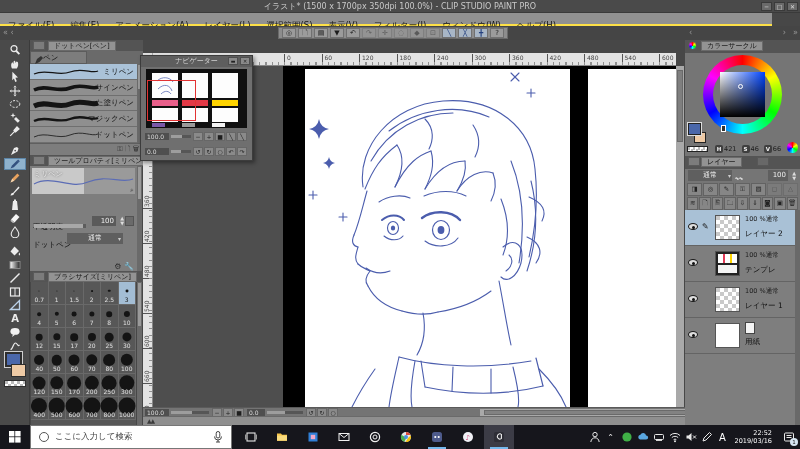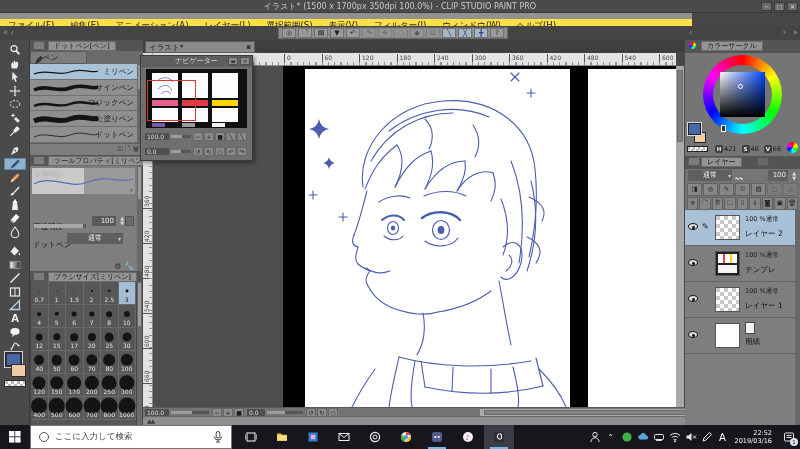--- a/index.html
+++ b/index.html
@@ -5,21 +5,21 @@
   * { margin:0; padding:0; box-sizing:border-box; }
   html,body { width:800px; height:449px; overflow:hidden; }
   body { font-family:"DejaVu Sans", sans-serif; }
   .app { position:relative; width:800px; height:449px; background:#474747; overflow:hidden; }
 
   
   .titlebar { position:absolute; left:0; top:0; width:800px; height:13px; background:#4a4a4a; border-bottom:1px solid #3a3a3a; }
   .titlebar .title { position:absolute; left:0; right:0; top:1px; text-align:center; font-size:8px; color:#c9c9c9; }
   .winbtns { position:absolute; right:2px; top:2px; display:flex; gap:2px; }
   .winbtn { width:11px; height:9px; background:#6a6a6a; border:1px solid #3a3a3a; color:#ddd; font-size:6px; line-height:7px; text-align:center; }
-  .menubar { position:absolute; left:0; top:13px; width:692px; height:13px; background:#919191; border-bottom:7px solid #fde047; white-space:nowrap; }
+  .menubar { position:absolute; left:0; top:13px; width:772px; height:13px; background:#919191; border-bottom:2px solid #fde047; white-space:nowrap; }
   .menubar span { display:inline-block; padding:1px 8px 0 8px; font-size:8.5px; color:#141414; }
   .toolbar { position:absolute; left:0; top:26px; width:800px; height:14px; background:#454545; }
   .tb-strip { position:absolute; left:278px; top:1px; height:12px; background:#8d8d8d; border:1px solid #6a6a6a; display:flex; align-items:center; padding:0 3px; gap:2px; }
   .tb-btn { width:14px; height:10px; background:#9b9b9b; border:1px solid #717171; color:#1c1c1c; font-size:7px; line-height:8px; text-align:center; overflow:hidden; }
   .tb-btn.dim { opacity:.45; }
   .tb-btn.blue { color:#24407f; background:#a8b6c6; }
   .tb-arrows { position:absolute; top:2px; font-size:8px; color:#9a9a9a; }
 
   
   .toolstrip { position:absolute; left:0; top:40px; width:30px; height:385px; background:#4a4a4a; border-right:1px solid #3b3b3b; }
@@ -355,29 +355,29 @@
         <span class="nm">ミリペン</span>
       </div>
       <div class="st-row">
         <svg width="68" height="12" viewBox="0 0 68 12">
           <path d="M2,8 C14,2 26,11 38,6 C50,1 60,8 66,5" fill="none" stroke="#141414" stroke-width="3.6"></path>
         </svg>
         <span class="nm">サインペン</span>
       </div>
       <div class="st-row">
         <svg width="68" height="12" viewBox="0 0 68 12">
-          <path d="M2,8 C14,2 26,11 38,6 C50,1 60,8 66,5" fill="none" stroke="#141414" stroke-width="2.4"></path>
-        </svg>
-        <span class="nm">マジックペン</span>
+          <path d="M2,8 C14,2 26,11 38,6 C50,1 60,8 66,5" fill="none" stroke="#141414" stroke-width="5"></path>
+        </svg>
+        <span class="nm">べた塗りペン</span>
       </div>
       <div class="st-row">
         <svg width="68" height="12" viewBox="0 0 68 12">
-          <path d="M2,8 C14,2 26,11 38,6 C50,1 60,8 66,5" fill="none" stroke="#141414" stroke-width="5"></path>
-        </svg>
-        <span class="nm">べた塗りペン</span>
+          <path d="M2,8 C14,2 26,11 38,6 C50,1 60,8 66,5" fill="none" stroke="#141414" stroke-width="2.4"></path>
+        </svg>
+        <span class="nm">マジックペン</span>
       </div>
       <div class="st-row">
         <svg width="68" height="12" viewBox="0 0 68 12">
           <path d="M2,8 C14,2 26,11 38,6 C50,1 60,8 66,5" fill="none" stroke="#141414" stroke-width="0.8"></path>
         </svg>
         <span class="nm">ドットペン</span>
       </div>
     </div>
   <div class="vsb" style="left:137px;top:64px;height:79px">
       <i></i>
@@ -570,26 +570,20 @@
       </div>
       <div class="bs-cell" style="left: 87.5px; top: 115px;">
         <b style="width:17px;height:17px"></b>
         <span>1000</span>
       </div>
     </div>
   <div class="vsb" style="left:137px;top:282px;height:143px">
       <i></i>
     </div>
 
-  <div class="doc-tabbar">
-    <span class="doc-tab">
-      <span>イラスト*</span>
-      <span class="x">▪</span>
-    </span>
-  </div>
   <div class="ruler-corner"></div>
   <div class="hruler" id="hruler">
       <span class="hr-lab" style="left: 131px;">0</span>
       <span class="hr-lab" style="left: 168.5px;">60</span>
       <span class="hr-lab" style="left: 206px;">120</span>
       <span class="hr-lab" style="left: 243.5px;">180</span>
       <span class="hr-lab" style="left: 281px;">240</span>
       <span class="hr-lab" style="left: 318.5px;">300</span>
       <span class="hr-lab" style="left: 356px;">360</span>
       <span class="hr-lab" style="left: 393.5px;">420</span>

